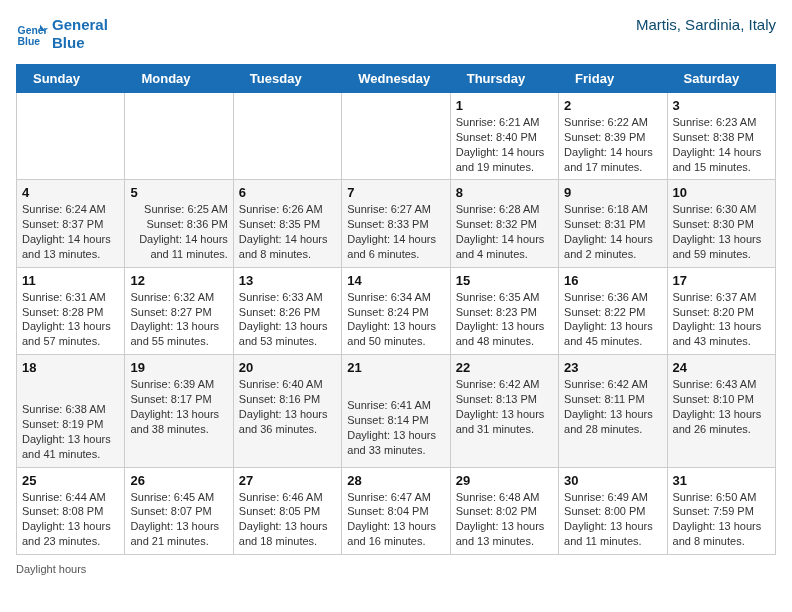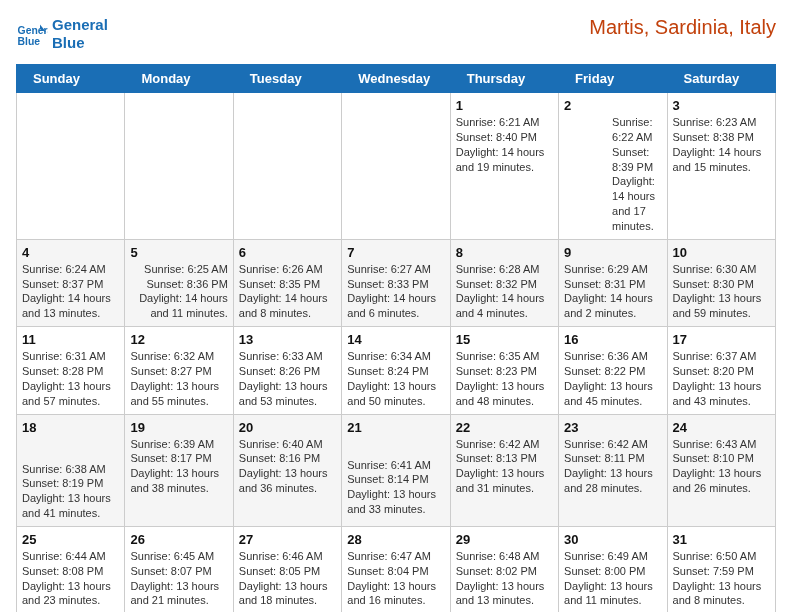--- a/index.html
+++ b/index.html
@@ -25,22 +25,22 @@
       width: 32px;
       height: 32px;
     }
     .title-block { text-align: right; }
     .month-title {
       font-size: 36px;
       font-weight: normal;
       color: #222;
     }
     .location {
-      font-size: 20px;
-      color: #c2410c;
+      font-size: 15px;
+      color: #0c4a6e;
     }
     .calendar {
       width: 100%;
       border-collapse: collapse;
       font-size: 11px;
     }
     .calendar th {
       background: #1a6eb5;
       color: #fff;
       text-align: left;
@@ -115,21 +115,21 @@
         <td class="empty-cell"></td>
         <td class="empty-cell"></td>
         <td>
           <div class="day-number">1</div>
           <div class="day-info" style="white-space: pre-line;">Sunrise: 6:21 AM
 Sunset: 8:40 PM
 Daylight: 14 hours and 19 minutes.</div>
         </td>
         <td>
           <div class="day-number">2</div>
-          <div class="day-info" style="white-space: pre-line; margin-left: 48px;">Sunrise: 6:22 AM
+          <div class="day-info" style="white-space: pre-line;">Sunrise: 6:22 AM
 Sunset: 8:39 PM
 Daylight: 14 hours and 17 minutes.</div>
         </td>
         <td>
           <div class="day-number">3</div>
           <div class="day-info" style="white-space: pre-line;">Sunrise: 6:23 AM
 Sunset: 8:38 PM
 Daylight: 14 hours and 15 minutes.</div>
         </td>
       </tr>
@@ -159,21 +159,21 @@
 Daylight: 14 hours and 6 minutes.</div>
         </td>
         <td>
           <div class="day-number">8</div>
           <div class="day-info" style="white-space: pre-line;">Sunrise: 6:28 AM
 Sunset: 8:32 PM
 Daylight: 14 hours and 4 minutes.</div>
         </td>
         <td>
           <div class="day-number">9</div>
-          <div class="day-info" style="white-space: pre-line;">Sunrise: 6:29 AM
+          <div class="day-info" style="white-space: pre-line;">Sunrise: 6:18 AM
 Sunset: 8:31 PM
 Daylight: 14 hours and 2 minutes.</div>
         </td>
         <td>
           <div class="day-number">10</div>
           <div class="day-info" style="white-space: pre-line;">Sunrise: 6:30 AM
 Sunset: 8:30 PM
 Daylight: 13 hours and 59 minutes.</div>
         </td>
       </tr>

